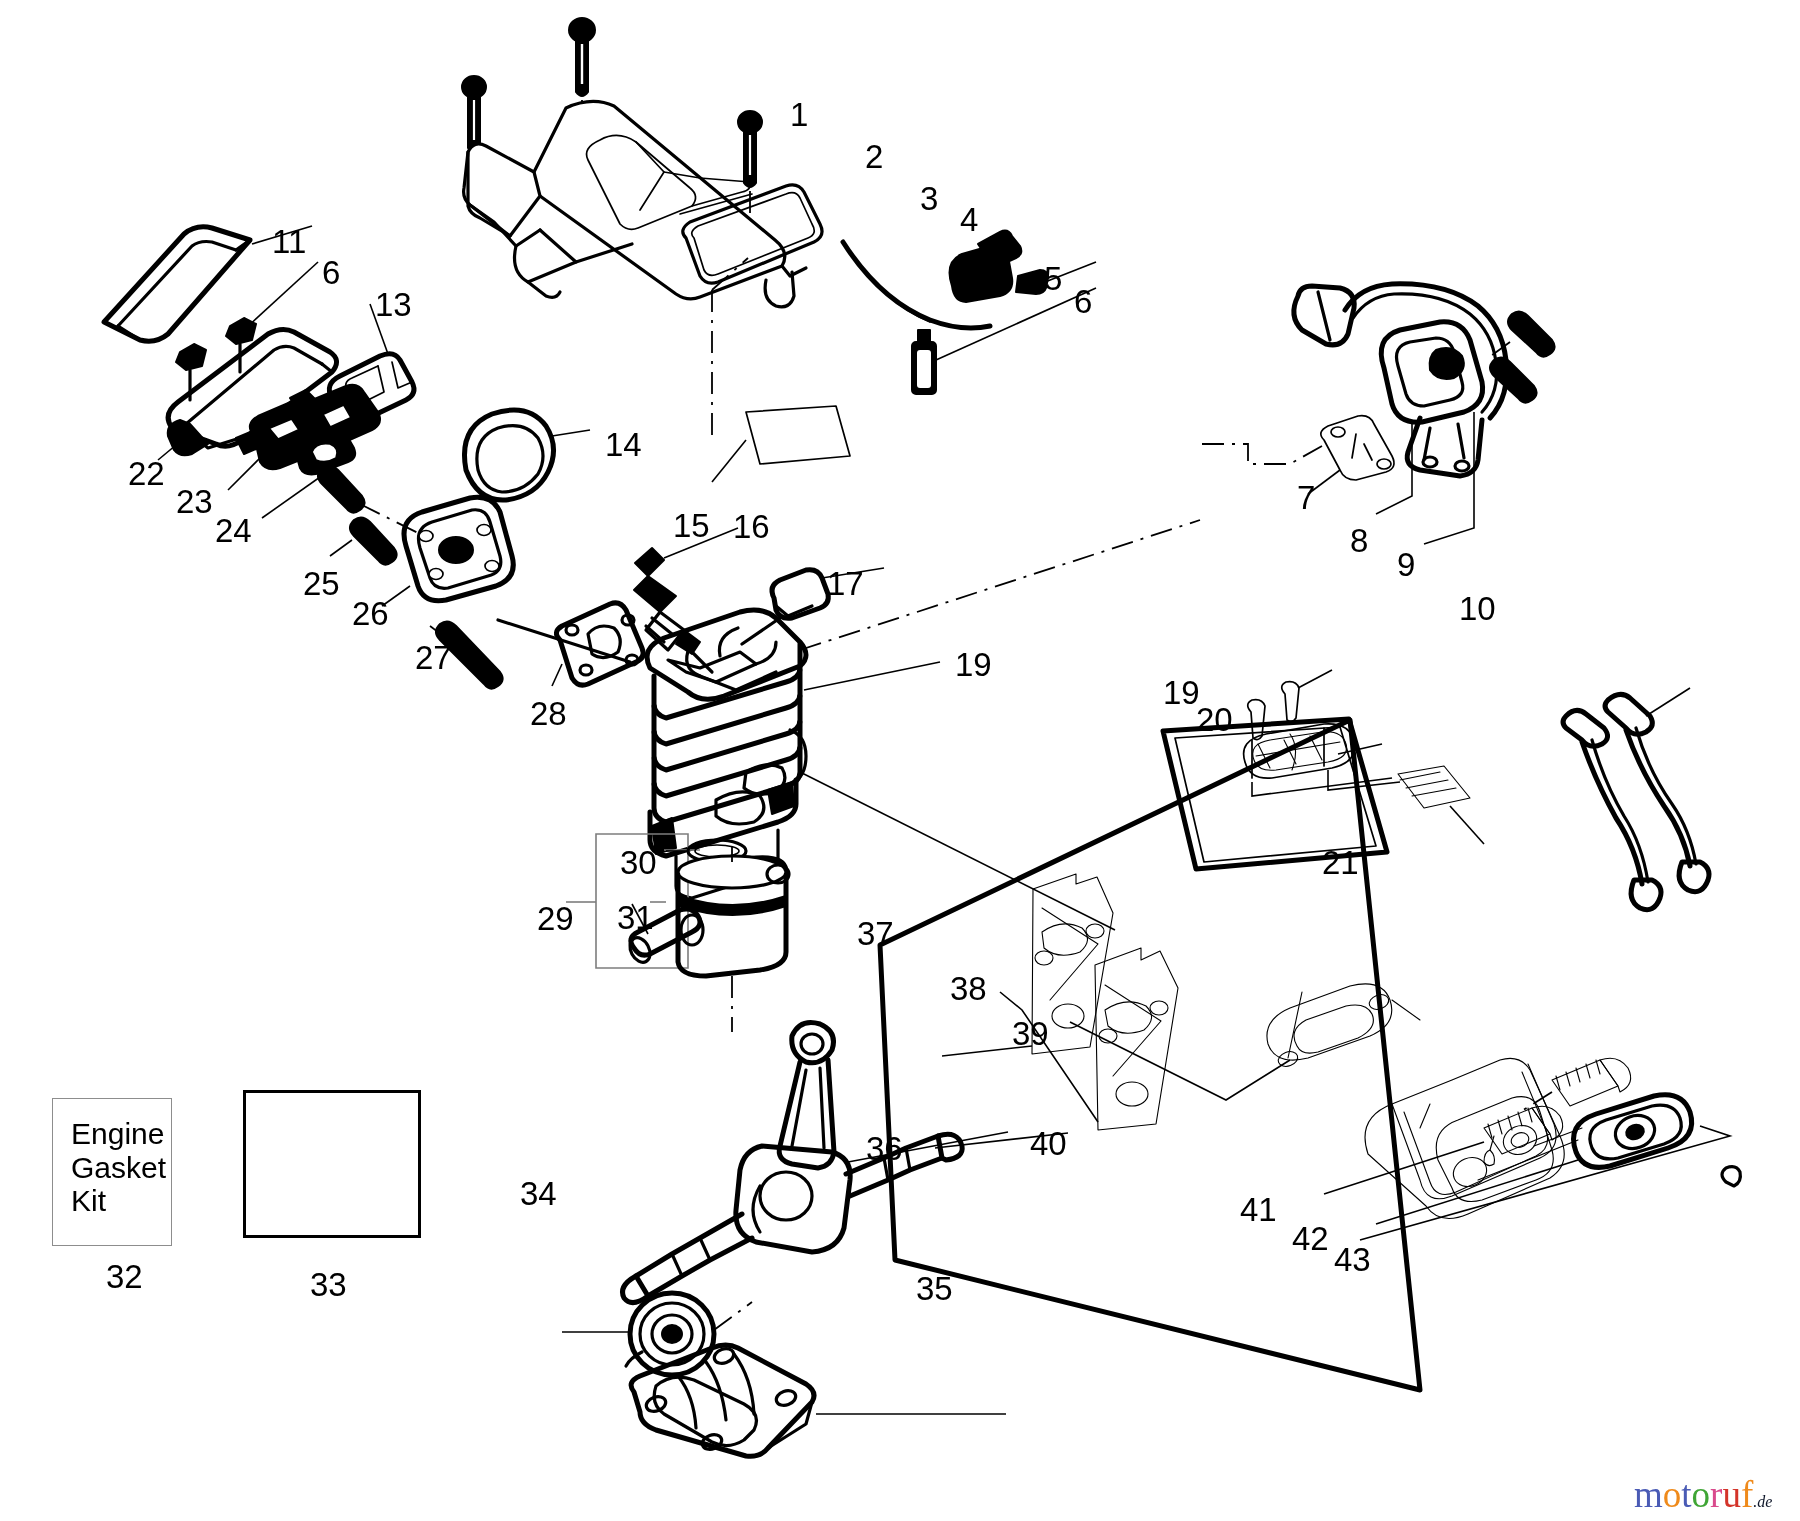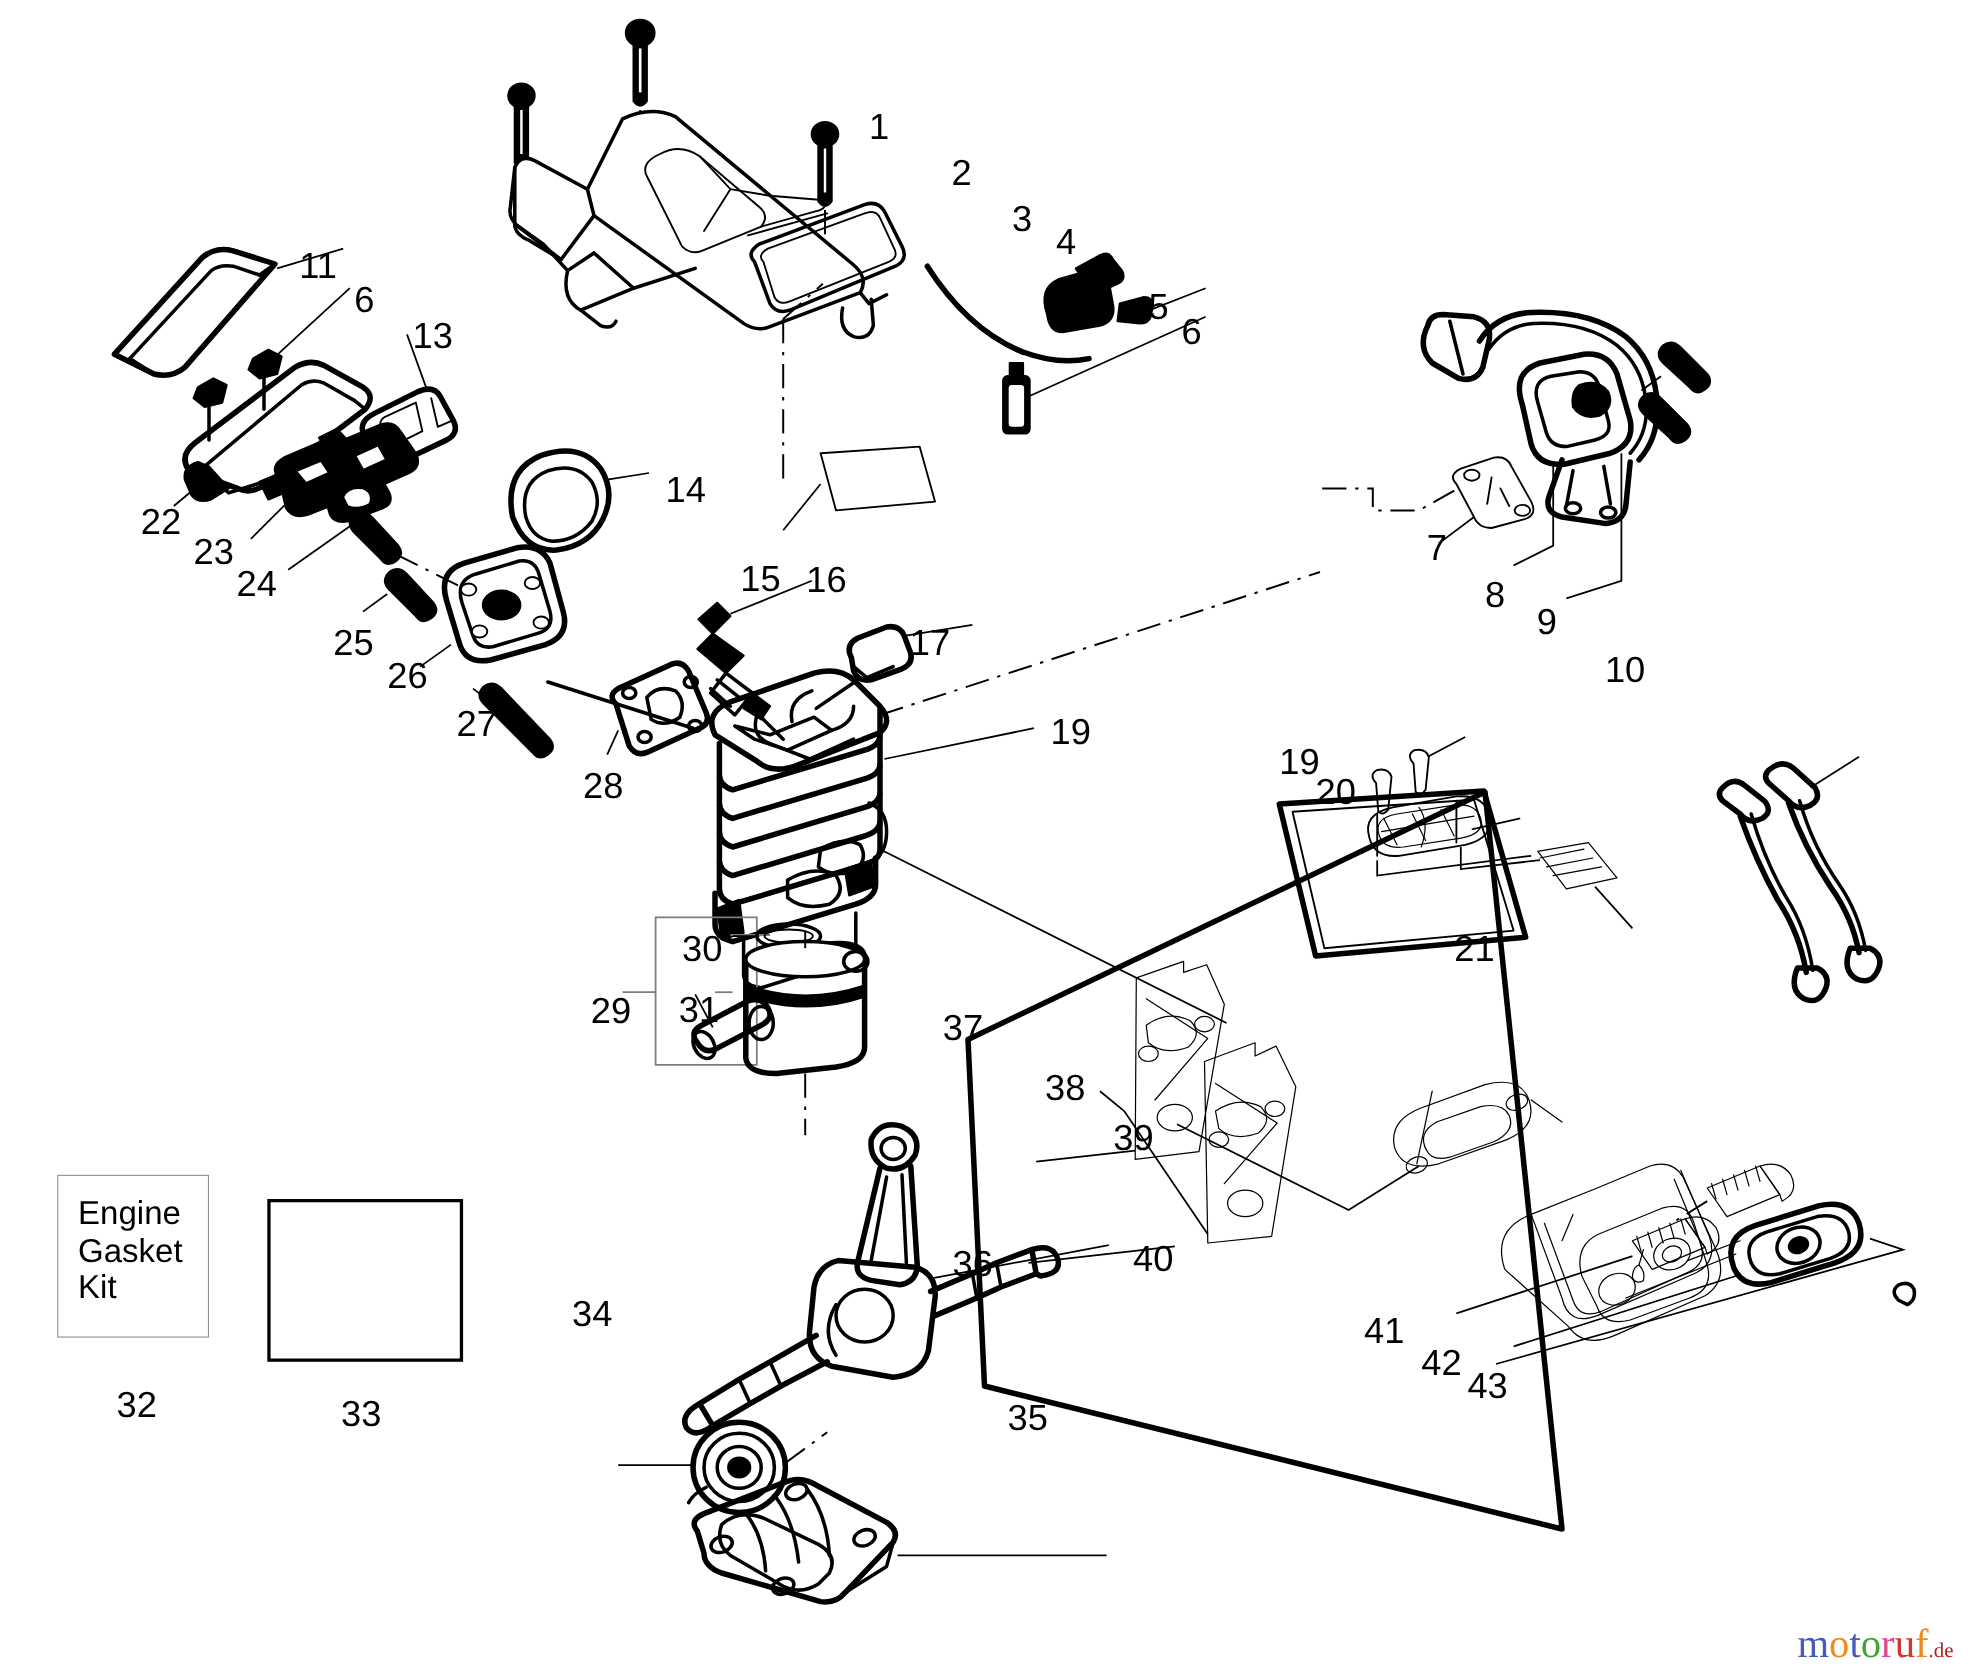--- a/index.html
+++ b/index.html
@@ -8,21 +8,21 @@
   #stage{position:relative;width:1800px;height:1521px;background:#ffffff;}
   #art{position:absolute;left:0;top:0;width:1800px;height:1521px;}
   .callout{position:absolute;font-family:"Liberation Sans",sans-serif;font-size:33px;color:#000;
            line-height:1;white-space:nowrap;letter-spacing:0px;}
   .boxlabel{position:absolute;font-family:"Liberation Sans",sans-serif;font-size:30px;color:#000;
             line-height:1.12;white-space:pre;}
   .kitbox{position:absolute;border:1.5px solid #8d8d8d;background:#fff;box-sizing:border-box;}
   .toolbox{position:absolute;border:3px solid #000;background:#fff;box-sizing:border-box;}
   #wm{position:absolute;left:1634px;top:1476px;font-family:"Liberation Serif",serif;
       font-size:37px;line-height:1;white-space:nowrap;font-weight:400;}
-  #wm .d{font-size:19px;color:#b91c1c;font-family:"Liberation Serif",serif;}
+  #wm .d{font-size:16px;color:#0f172a;font-family:"Liberation Serif",serif;font-style:italic;}
 </style>
 </head>
 <body>
 
 <div id="stage">
 
   <svg id="art" viewBox="0 0 1800 1521" xmlns="http://www.w3.org/2000/svg">
     <defs>
       <style>
         .h  {fill:none;stroke:#000;stroke-width:5;stroke-linejoin:round;stroke-linecap:round;}
@@ -545,21 +545,21 @@
   <div class="callout" style="left:916px;top:1272px">35</div>
   <div class="callout" style="left:866px;top:1132px">36</div>
   <div class="callout" style="left:857px;top:917px">37</div>
   <div class="callout" style="left:950px;top:972px">38</div>
   <div class="callout" style="left:1012px;top:1017px">39</div>
   <div class="callout" style="left:1030px;top:1127px">40</div>
   <div class="callout" style="left:1240px;top:1193px">41</div>
   <div class="callout" style="left:1292px;top:1222px">42</div>
   <div class="callout" style="left:1334px;top:1243px">43</div>
 
-  <div class="kitbox" style="left:52px;top:1068px;width:138px;height:148px">
+  <div class="kitbox" style="left:52px;top:1098px;width:120px;height:148px">
     <div class="boxlabel" style="left:18px;top:18px">Engine
 Gasket
 Kit</div>
   </div>
 
   <div class="toolbox" style="left:243px;top:1090px;width:178px;height:148px"></div>
 
   <div id="wm">
     <span style="color:#4a5bb5">m</span><span style="color:#ef8a1b">o</span><span style="color:#4a5bb5">t</span><span style="color:#3fa535">o</span><span style="color:#d94a8c">r</span><span style="color:#d4342a">u</span><span style="color:#ef8a1b">f</span><span class="d">.de</span>
   </div>

